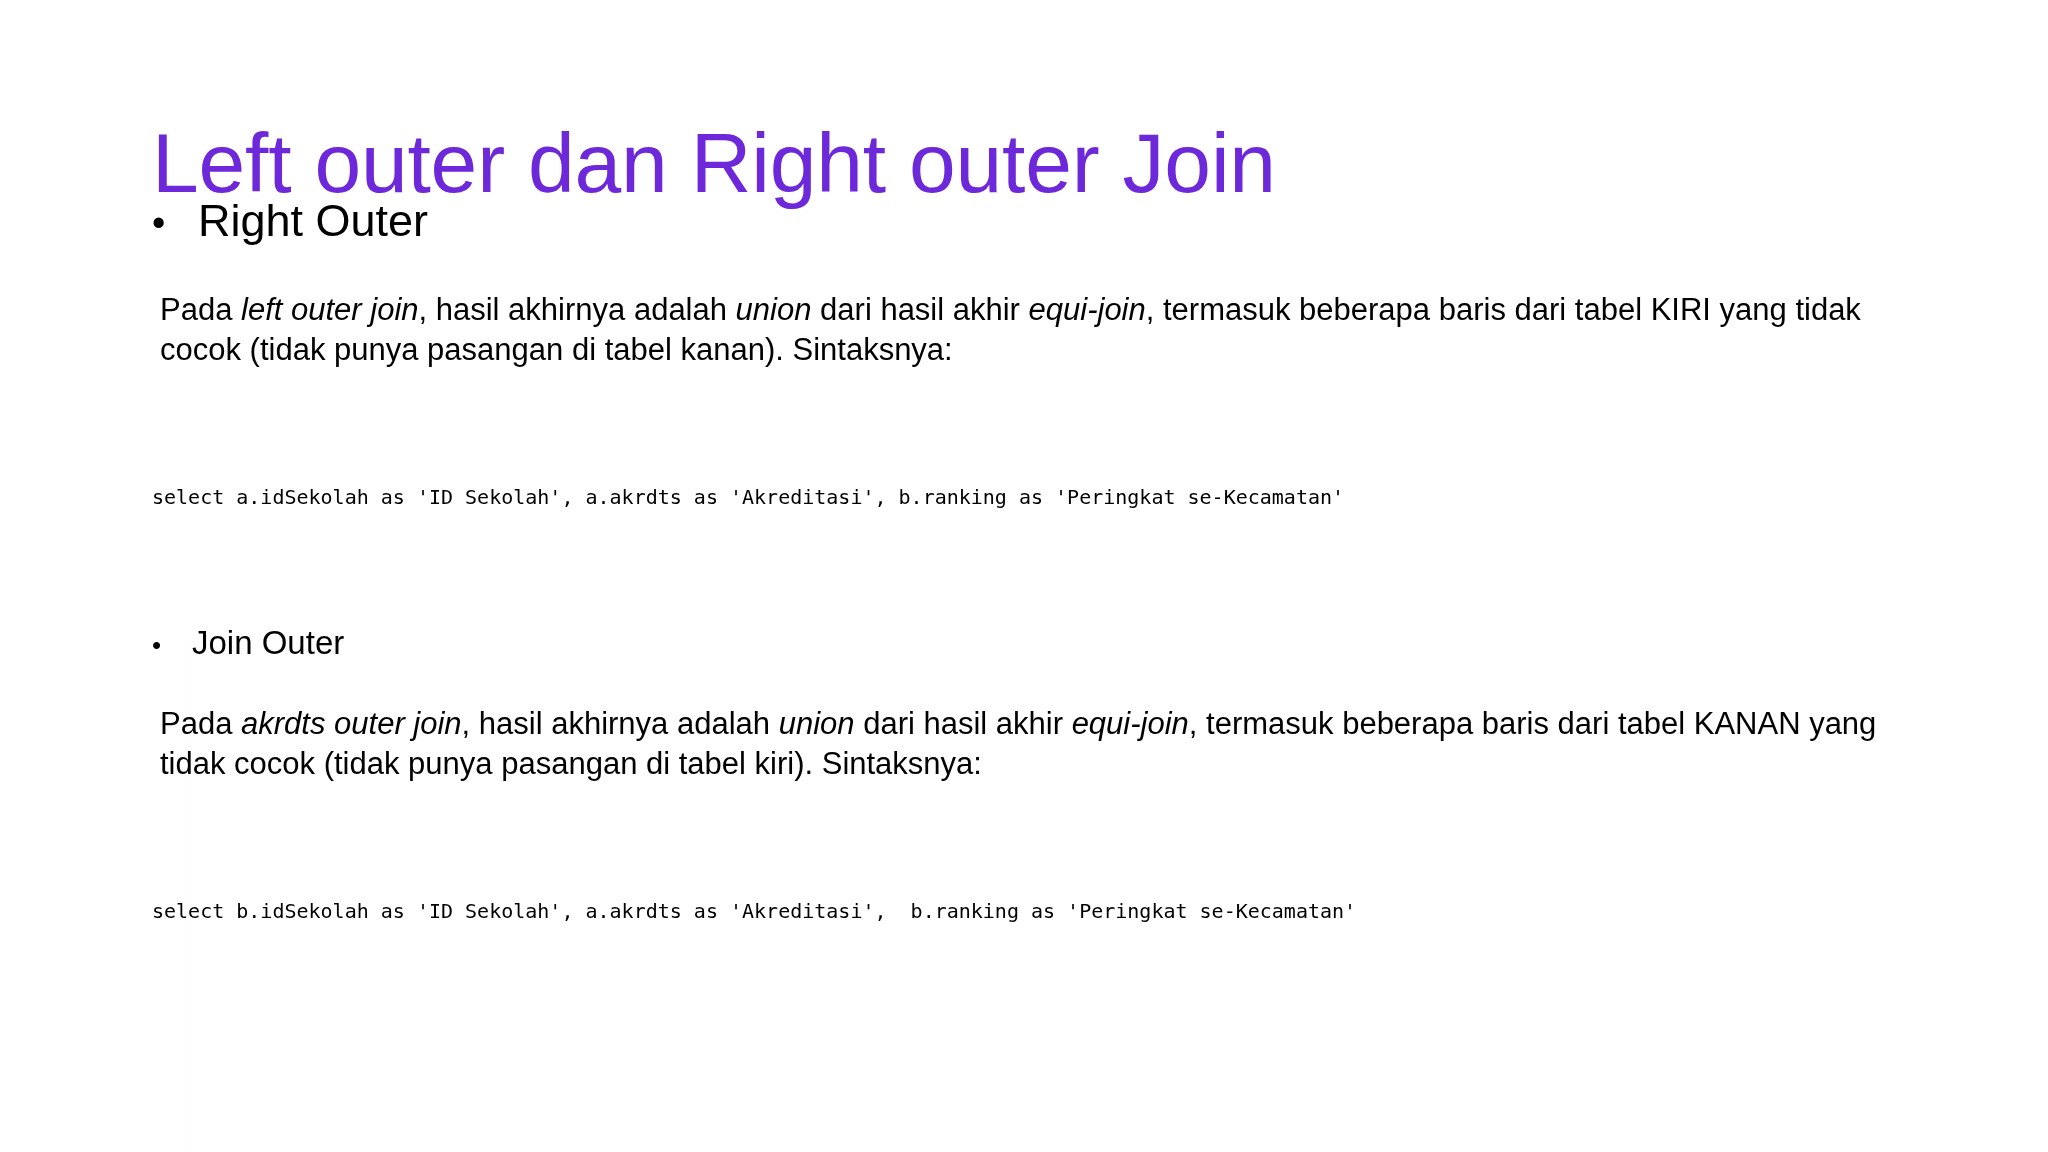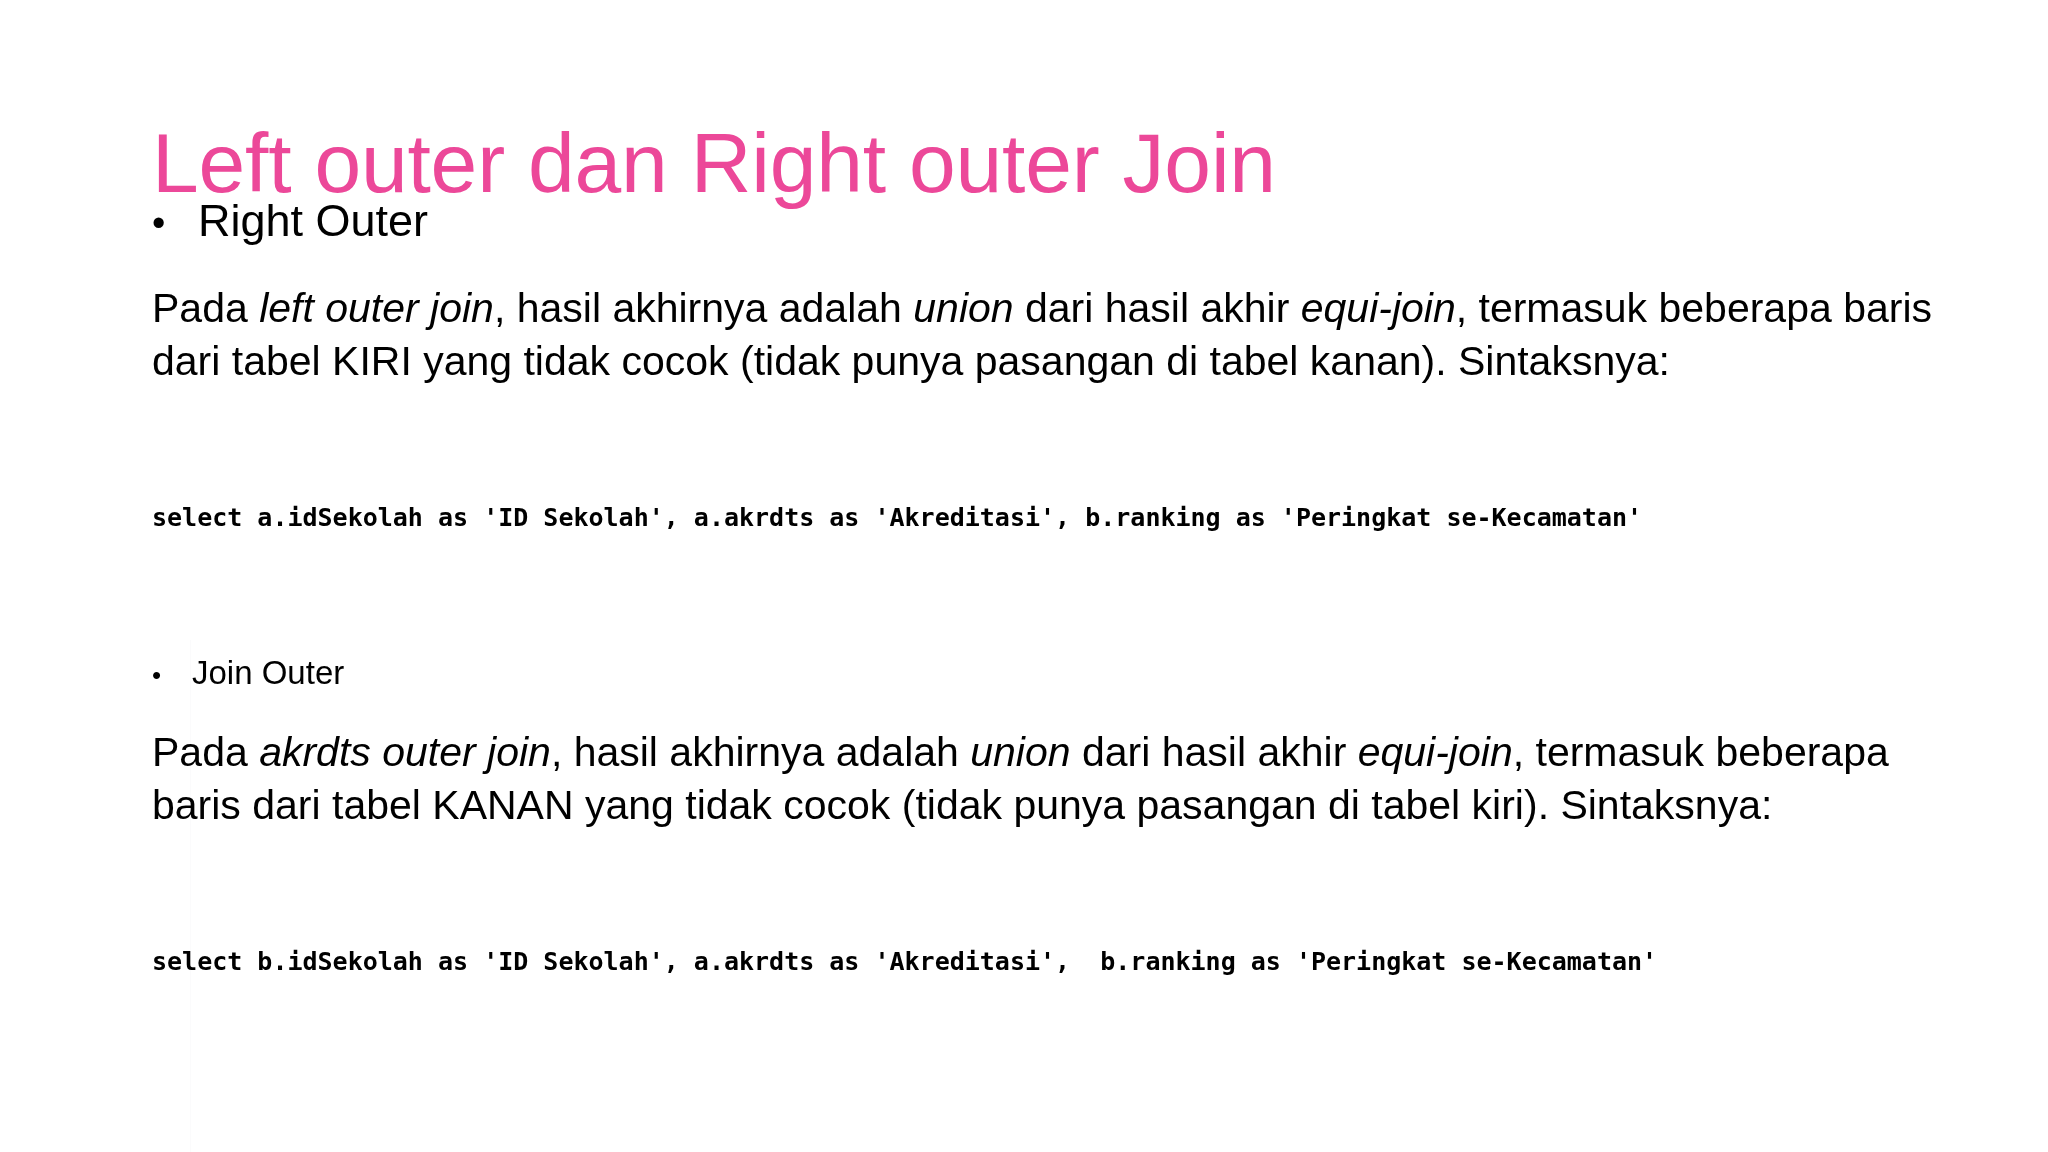--- a/index.html
+++ b/index.html
@@ -35,21 +35,21 @@
 
   .slide-title {
     position: absolute;
     left: 152px;
     top: 62px;
     width: 1760px;
     font-size: 84px;
     line-height: 1.08;
     font-weight: 400;
     letter-spacing: -0.2px;
-    color: #ec4899;
+    color: #6d28d9;
     white-space: nowrap;
   }
 
   .body-area {
     position: absolute;
     left: 152px;
     top: 196px;
     width: 1790px;
   }
 
@@ -79,36 +79,36 @@
   .bullet-l2 .dot {
     flex: 0 0 auto;
     width: 40px;
     font-size: 26px;
     line-height: 1;
     color: #000;
   }
   .bullet-l2 .txt { flex: 1 1 auto; }
 
   .para {
-    font-size: 41px;
+    font-size: 31px;
     line-height: 1.29;
-    margin: 0;
+    margin: 8px;
     max-width: 1790px;
     color: #000;
   }
   .para i { font-style: italic; }
 
   .spacer-sm { height: 30px; }
   .spacer-md { height: 52px; }
   .spacer-lg { height: 60px; }
 
   .code-block {
     font-family: "DejaVu Sans Mono", "Liberation Mono", monospace;
-    font-size: 25px;
-    font-weight: 700;
+    font-size: 20px;
+    font-weight: 400;
     line-height: 1;
     color: #000000;
     white-space: pre;
   }
   .code-line {
     margin: 0;
     padding: 0;
     height: 55px;
     line-height: 55px;
     white-space: pre;

